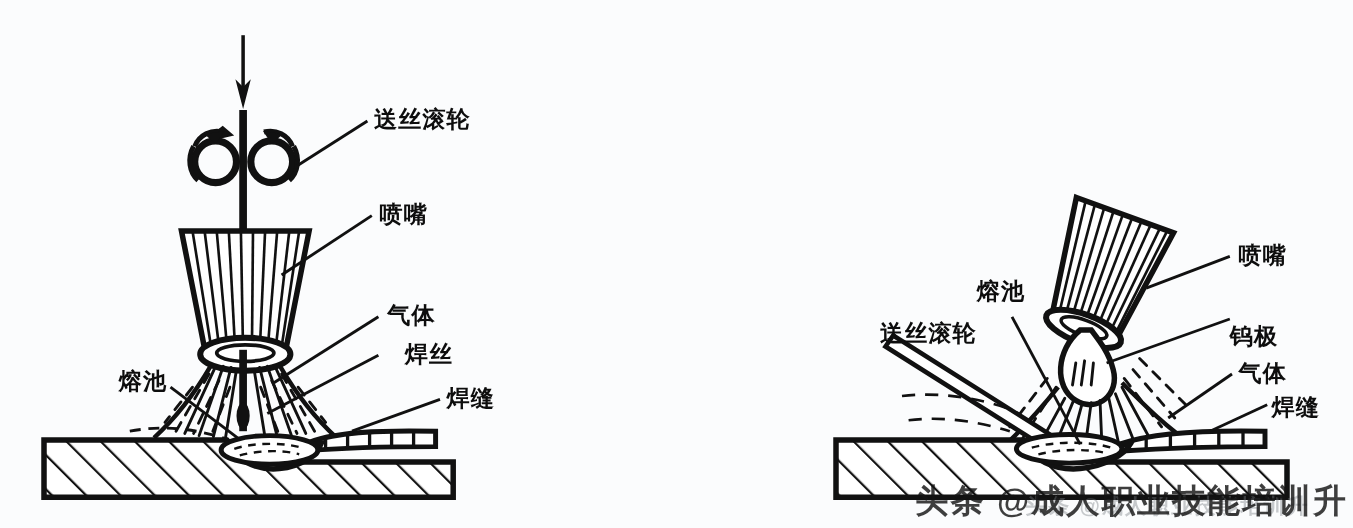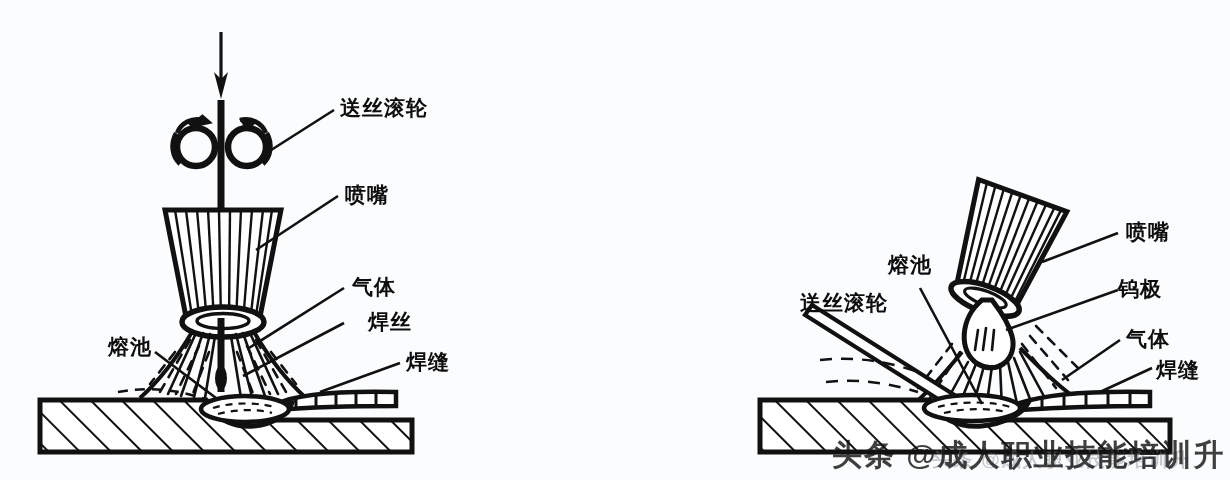--- a/index.html
+++ b/index.html
@@ -265,21 +265,21 @@
   <div class="lbl" style="left:352px;top:277px;">气体</div>
 
   <div class="lbl" style="left:368px;top:312px;">焊丝</div>
 
   <div class="lbl" style="left:406px;top:352px;">焊缝</div>
 
   <div class="lbl" style="left:108px;top:337px;">熔池</div>
 
   <div class="lbl" style="left:1126px;top:222px;">喷嘴</div>
 
-  <div class="lbl" style="left:1118px;top:279px;">钨极</div>
+  <div class="lbl" style="left:1118px;top:296px;">钨极</div>
 
   <div class="lbl" style="left:1126px;top:329px;">气体</div>
 
   <div class="lbl" style="left:1156px;top:360px;">焊缝</div>
 
   <div class="lbl" style="left:888px;top:255px;">熔池</div>
 
   <div class="lbl" style="left:800px;top:293px;">送丝滚轮</div>
 
   <div class="watermark-ghost" style="left:932px;top:447px;">头条 @成人职业技能培训升</div>

